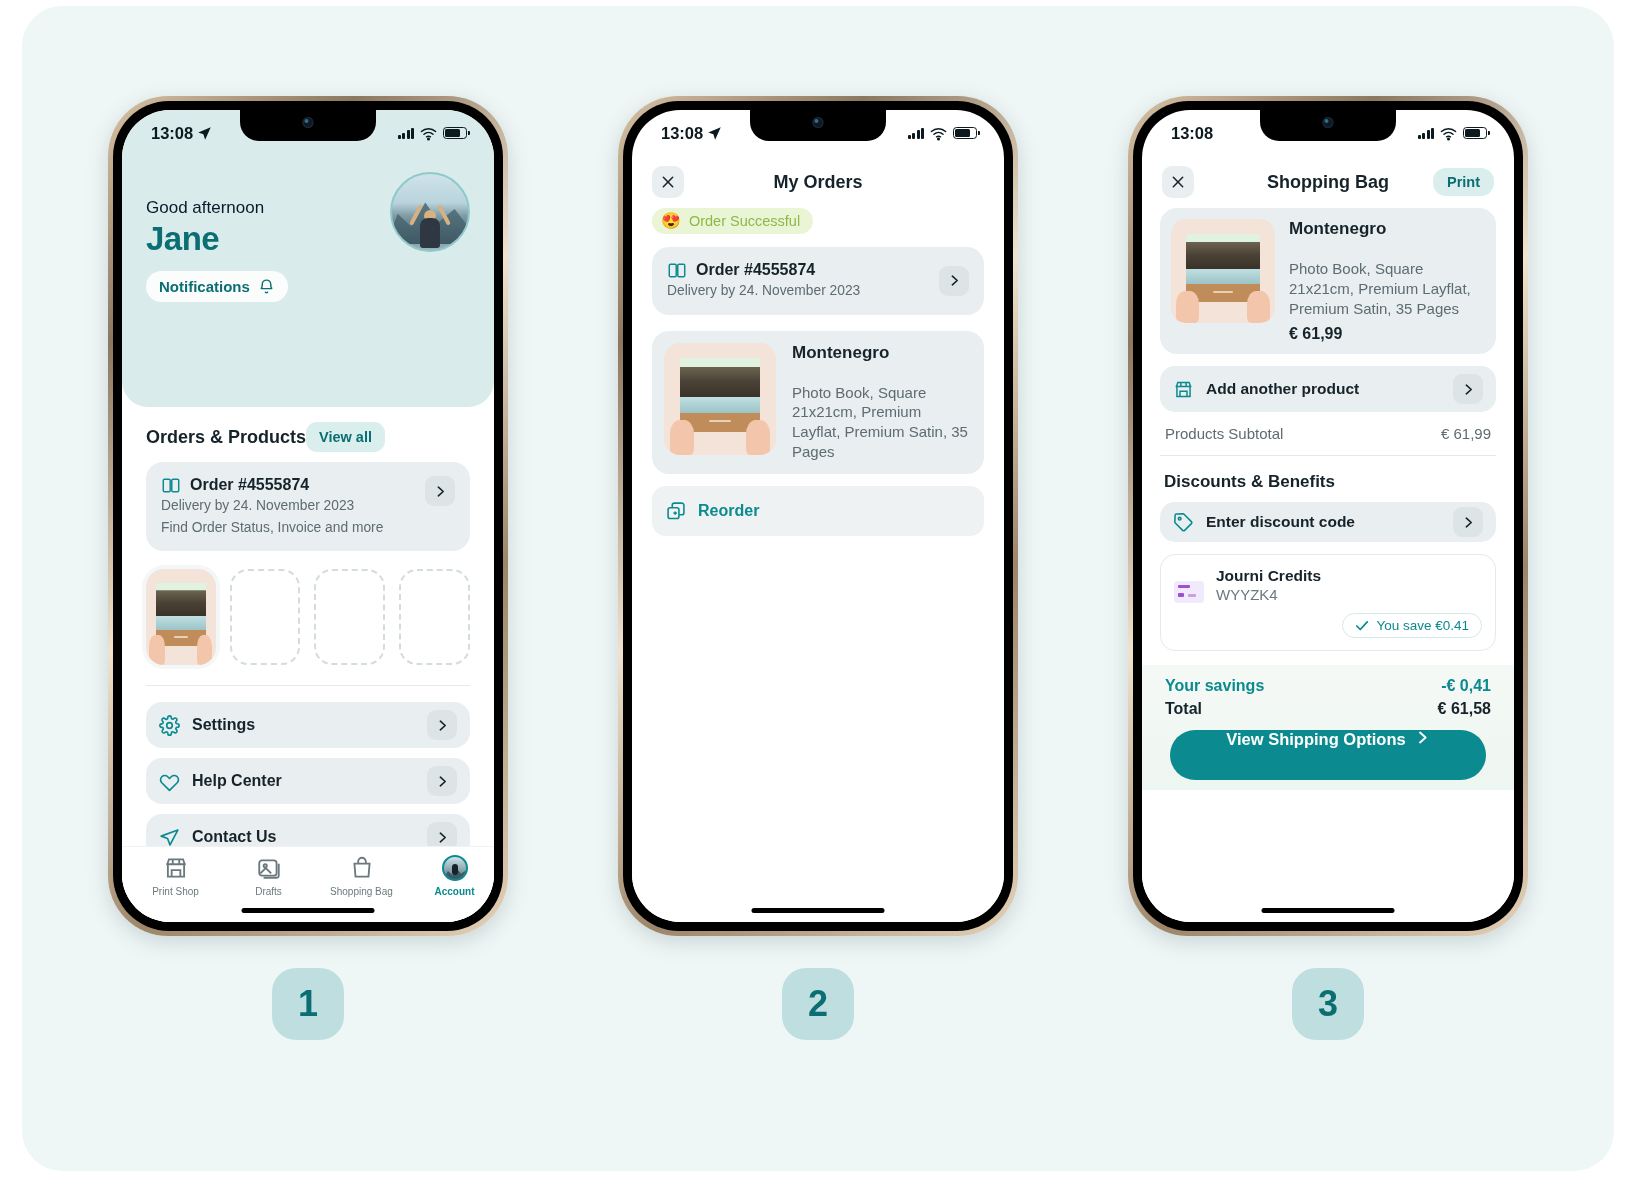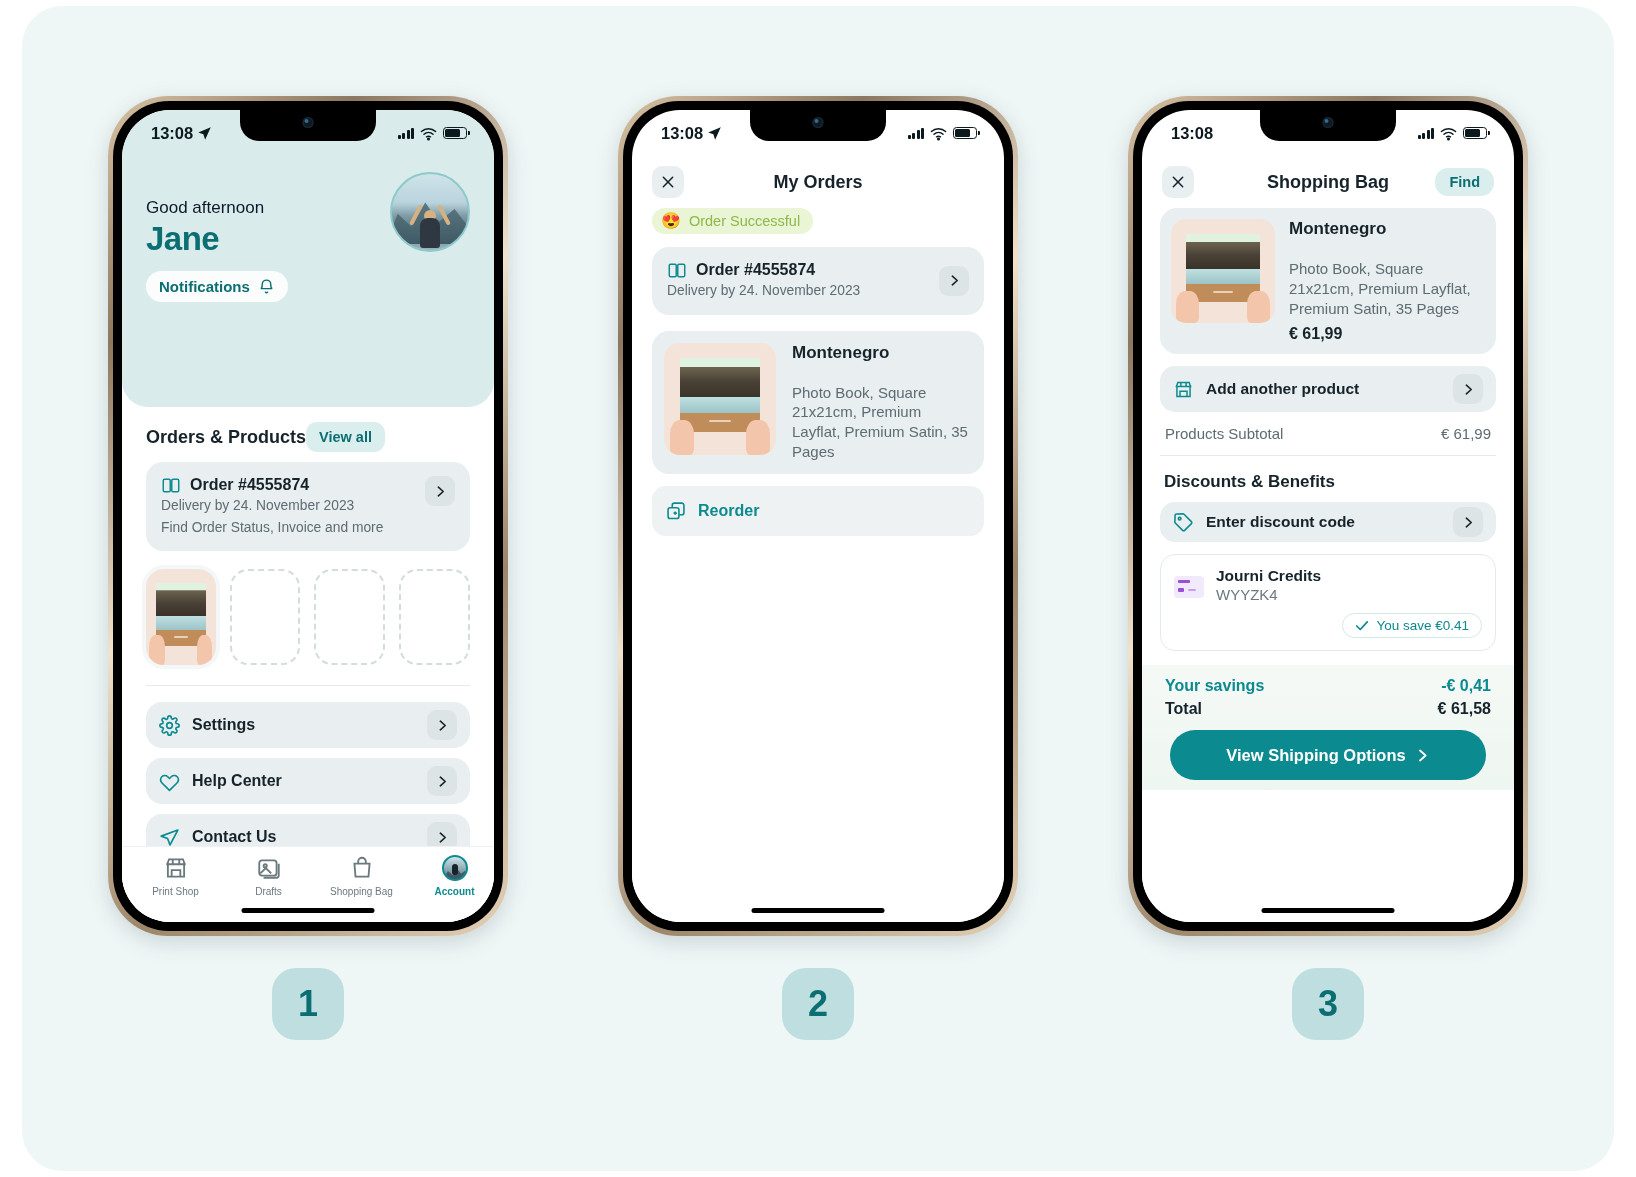--- a/index.html
+++ b/index.html
@@ -231,40 +231,40 @@
   .subtotal .v{ color:#5d6c72; }
   .hr{ height:1px;background:#e4e9eb; }
   .db-title{ font-size:17px;font-weight:800;color:#16232a;padding:16px 4px 10px 4px;}
   .disc-row{
     background:#e9eef0;border-radius:15px;height:40px;display:flex;align-items:center;gap:12px;
     padding:0 13px;font-size:15.5px;font-weight:800;color:#16232a;
   }
   .credits{
     margin-top:12px;border:1.5px solid #e2eaec;border-radius:15px;padding:12px 13px;background:#fff;
   }
-  .cred-top{ display:flex;gap:12px;align-items:center;}
+  .cred-top{ display:flex;gap:12px;align-items:flex-end;}
   .cred-ico{width:30px;height:22px;border-radius:4px;background:#f1eafc;position:relative;flex:0 0 auto;margin-top:3px;}
   .cred-ico i{position:absolute;background:#9b4fd6;border-radius:1px;}
   .cred-ico i:nth-child(1){left:4px;top:4px;width:12px;height:3px;}
   .cred-ico i:nth-child(2){left:4px;top:12px;width:6px;height:4px;}
   .cred-ico i:nth-child(3){left:14px;top:13px;width:8px;height:2.5px;background:#c9a0e8;}
   .cred-name{font-size:15.5px;font-weight:800;color:#16232a;}
   .cred-code{font-size:15px;color:#6b797e;margin-top:1px;}
   .save-pill{
     margin-top:10px;margin-left:auto;width:max-content;display:flex;align-items:center;gap:7px;
     border:1.5px solid #d4e9e9;border-radius:14px;padding:4px 12px;font-size:13.5px;color:#0b8a8f;font-weight:500;
   }
   .totals{ margin:14px -18px 0 -18px;padding:12px 23px 10px 23px;
     background:linear-gradient(#f5f9f6,#eef6f1); }
   .trow{ display:flex;justify-content:space-between;align-items:center;font-size:16px;}
   .trow.sv{ color:#0b8a8f;font-weight:800;}
   .trow.tt{ color:#16232a;font-weight:800;margin-top:5px;}
   .cta{
     margin:12px 5px 0 5px;background:#0b8a8f;border-radius:26px;height:50px;
-    display:flex;align-items:center;justify-content:center;gap:9px;
+    display:flex;justify-content:center;gap:9px;
     color:#fff;font-size:16.5px;font-weight:800;
   }
 
   
   .step{
     position:absolute; width:72px;height:72px;border-radius:24px;background:#bfdee0;
     display:flex;align-items:center;justify-content:center;
     font-size:36px;font-weight:800;color:#0b6e72;
   }
   #s1{ left:250px; top:962px; }
@@ -554,21 +554,21 @@
    <div class="phone-inner">
     <div class="screen">
 
       <div class="navbar">
         <div class="closebtn">
           <svg viewBox="0 0 24 24" fill="none" stroke="#16232a" stroke-width="2.6" stroke-linecap="round">
                   <path d="M4 4l16 16M20 4L4 20"></path>
                 </svg>
         </div>
         <div class="navtitle">Shopping Bag</div>
-        <div class="helpbtn">Find</div>
+        <div class="helpbtn">Print</div>
       </div>
 
       <div class="p3-body">
         <div class="bag-card">
           <div class="bag-thumb">
             <div class="pb">
               <div class="top"></div>
               <div class="bot"></div>
               <div class="cover"></div>
             </div>

